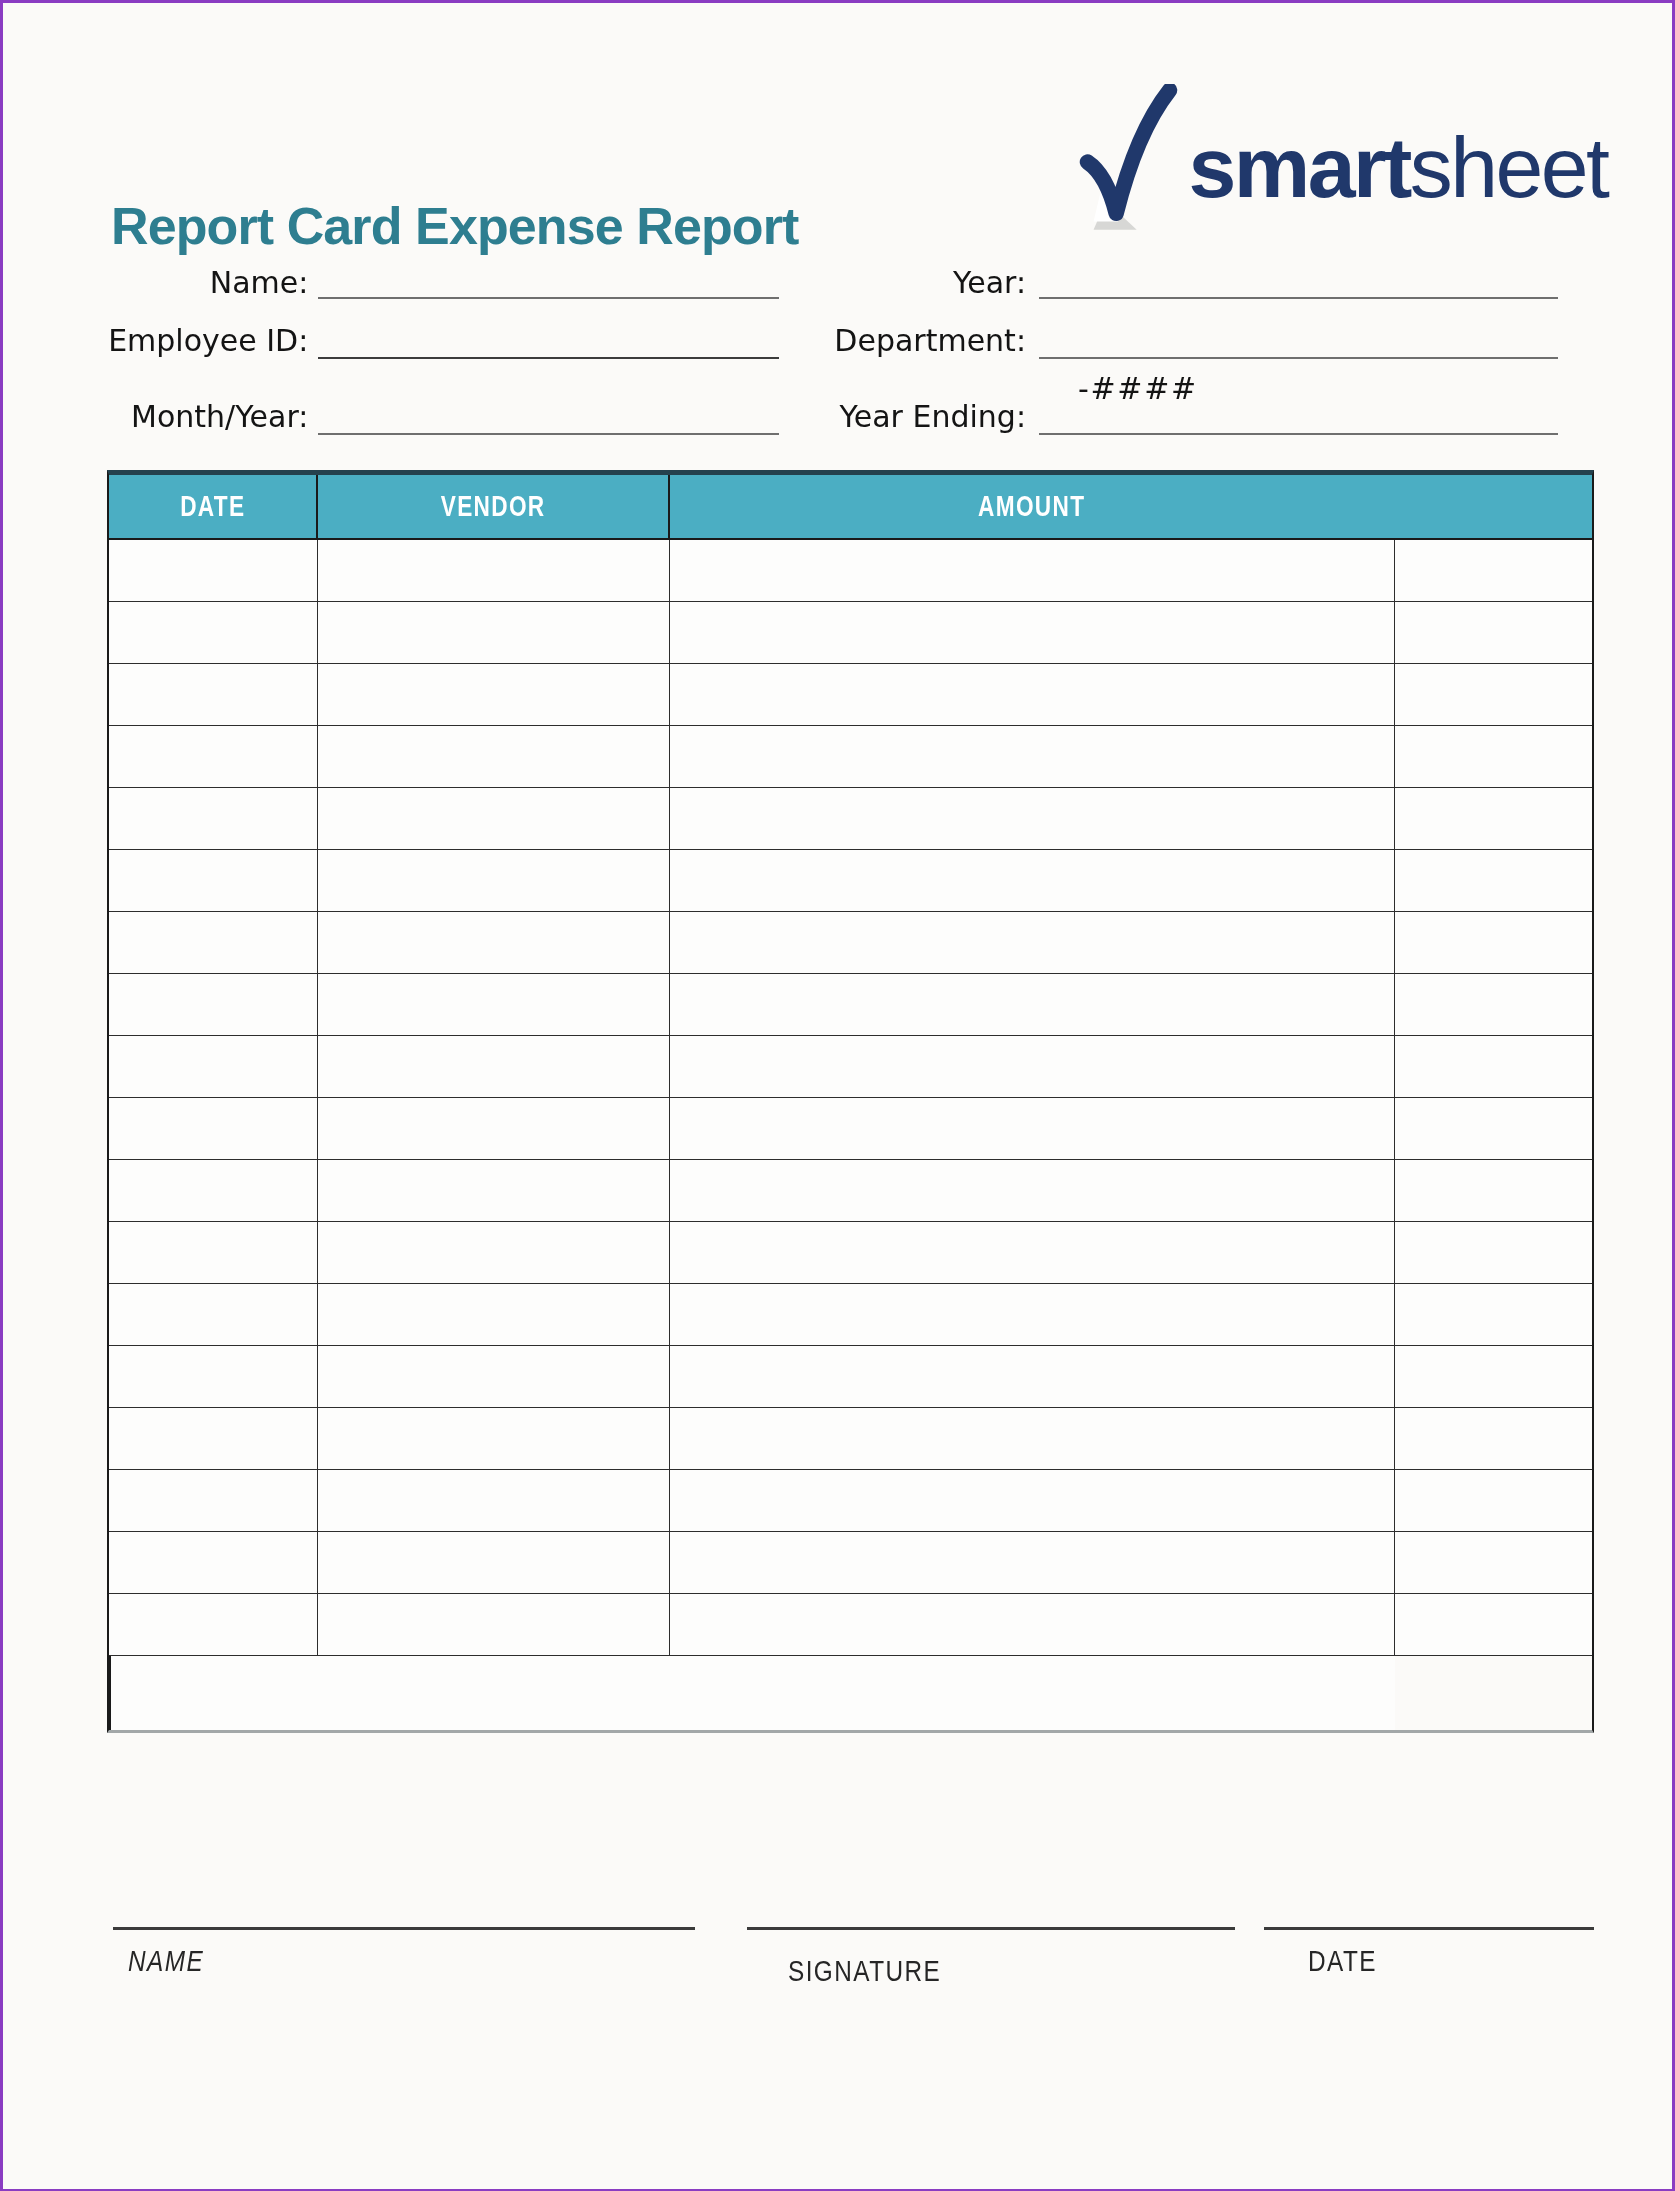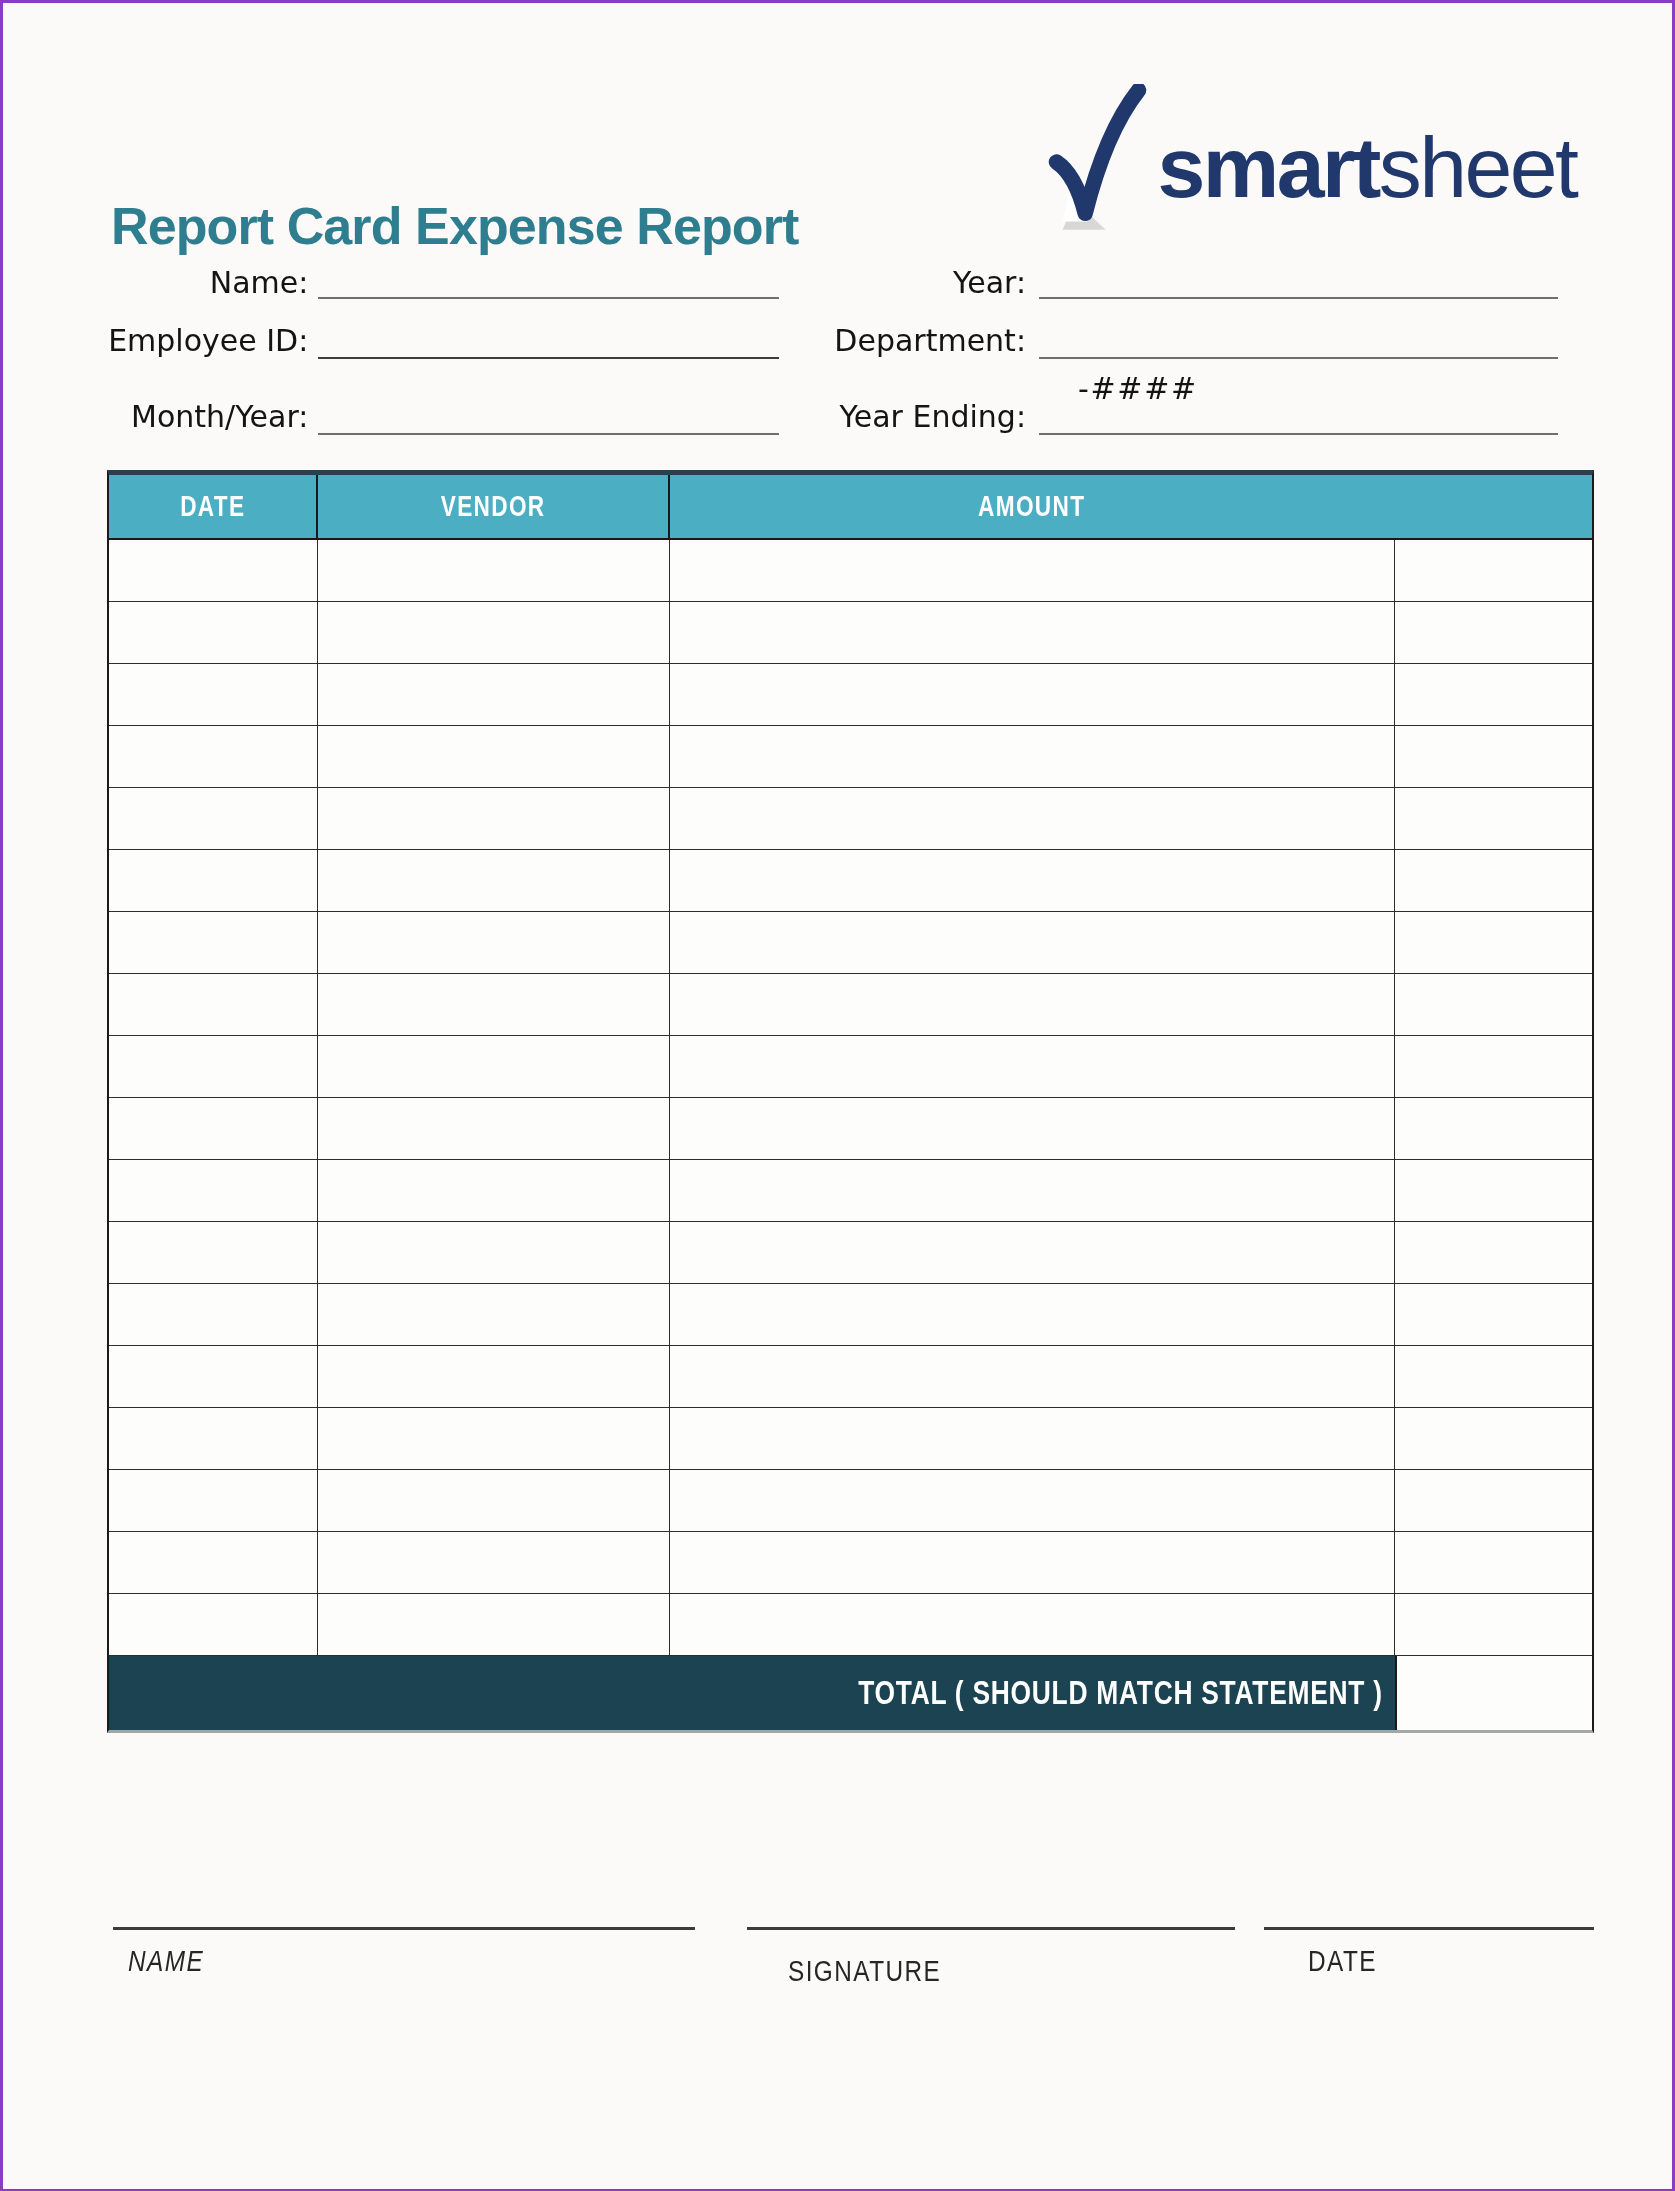--- a/index.html
+++ b/index.html
@@ -20,21 +20,21 @@
     position: absolute;
     left: 108px; top: 193px;
     font-family: "Liberation Sans", sans-serif;
     font-weight: 700;
     font-size: 52px;
     letter-spacing: -0.9px;
     color: #2e7e90;
   }
   .logo {
     position: absolute;
-    left: 1043px; top: 79px;
+    left: 1074px; top: 79px;
     width: 531px; height: 158px;
     display: flex;
     align-items: center;
   }
   .logo-icon { width: 103px; height: 154px; flex: 0 0 auto; }
   .logo-text {
     font-family: "Liberation Sans", sans-serif;
     font-size: 86px;
     letter-spacing: -2.6px;
     color: #20386b;
@@ -333,23 +333,20 @@
           <div class="cell"></div>
         </div>
         <div class="t-row">
           <div class="cell"></div>
           <div class="cell"></div>
           <div class="cell"></div>
           <div class="cell"></div>
         </div>
       </div>
     <div class="t-total">
-      <div class="total-label-cell">
-        <span>TOTAL ( SHOULD MATCH STATEMENT )</span>
-      </div>
       <div class="total-amount-cell"></div>
     </div>
   </div>
 
 
   <div class="sig-line" style="left:110px; width:582px;"></div>
   <div class="sig-line" style="left:744px; width:488px;"></div>
   <div class="sig-line" style="left:1261px; width:330px;"></div>
 
   <div class="sig-label" style="left:125px;font-style:italic;"><span>NAME</span></div>

